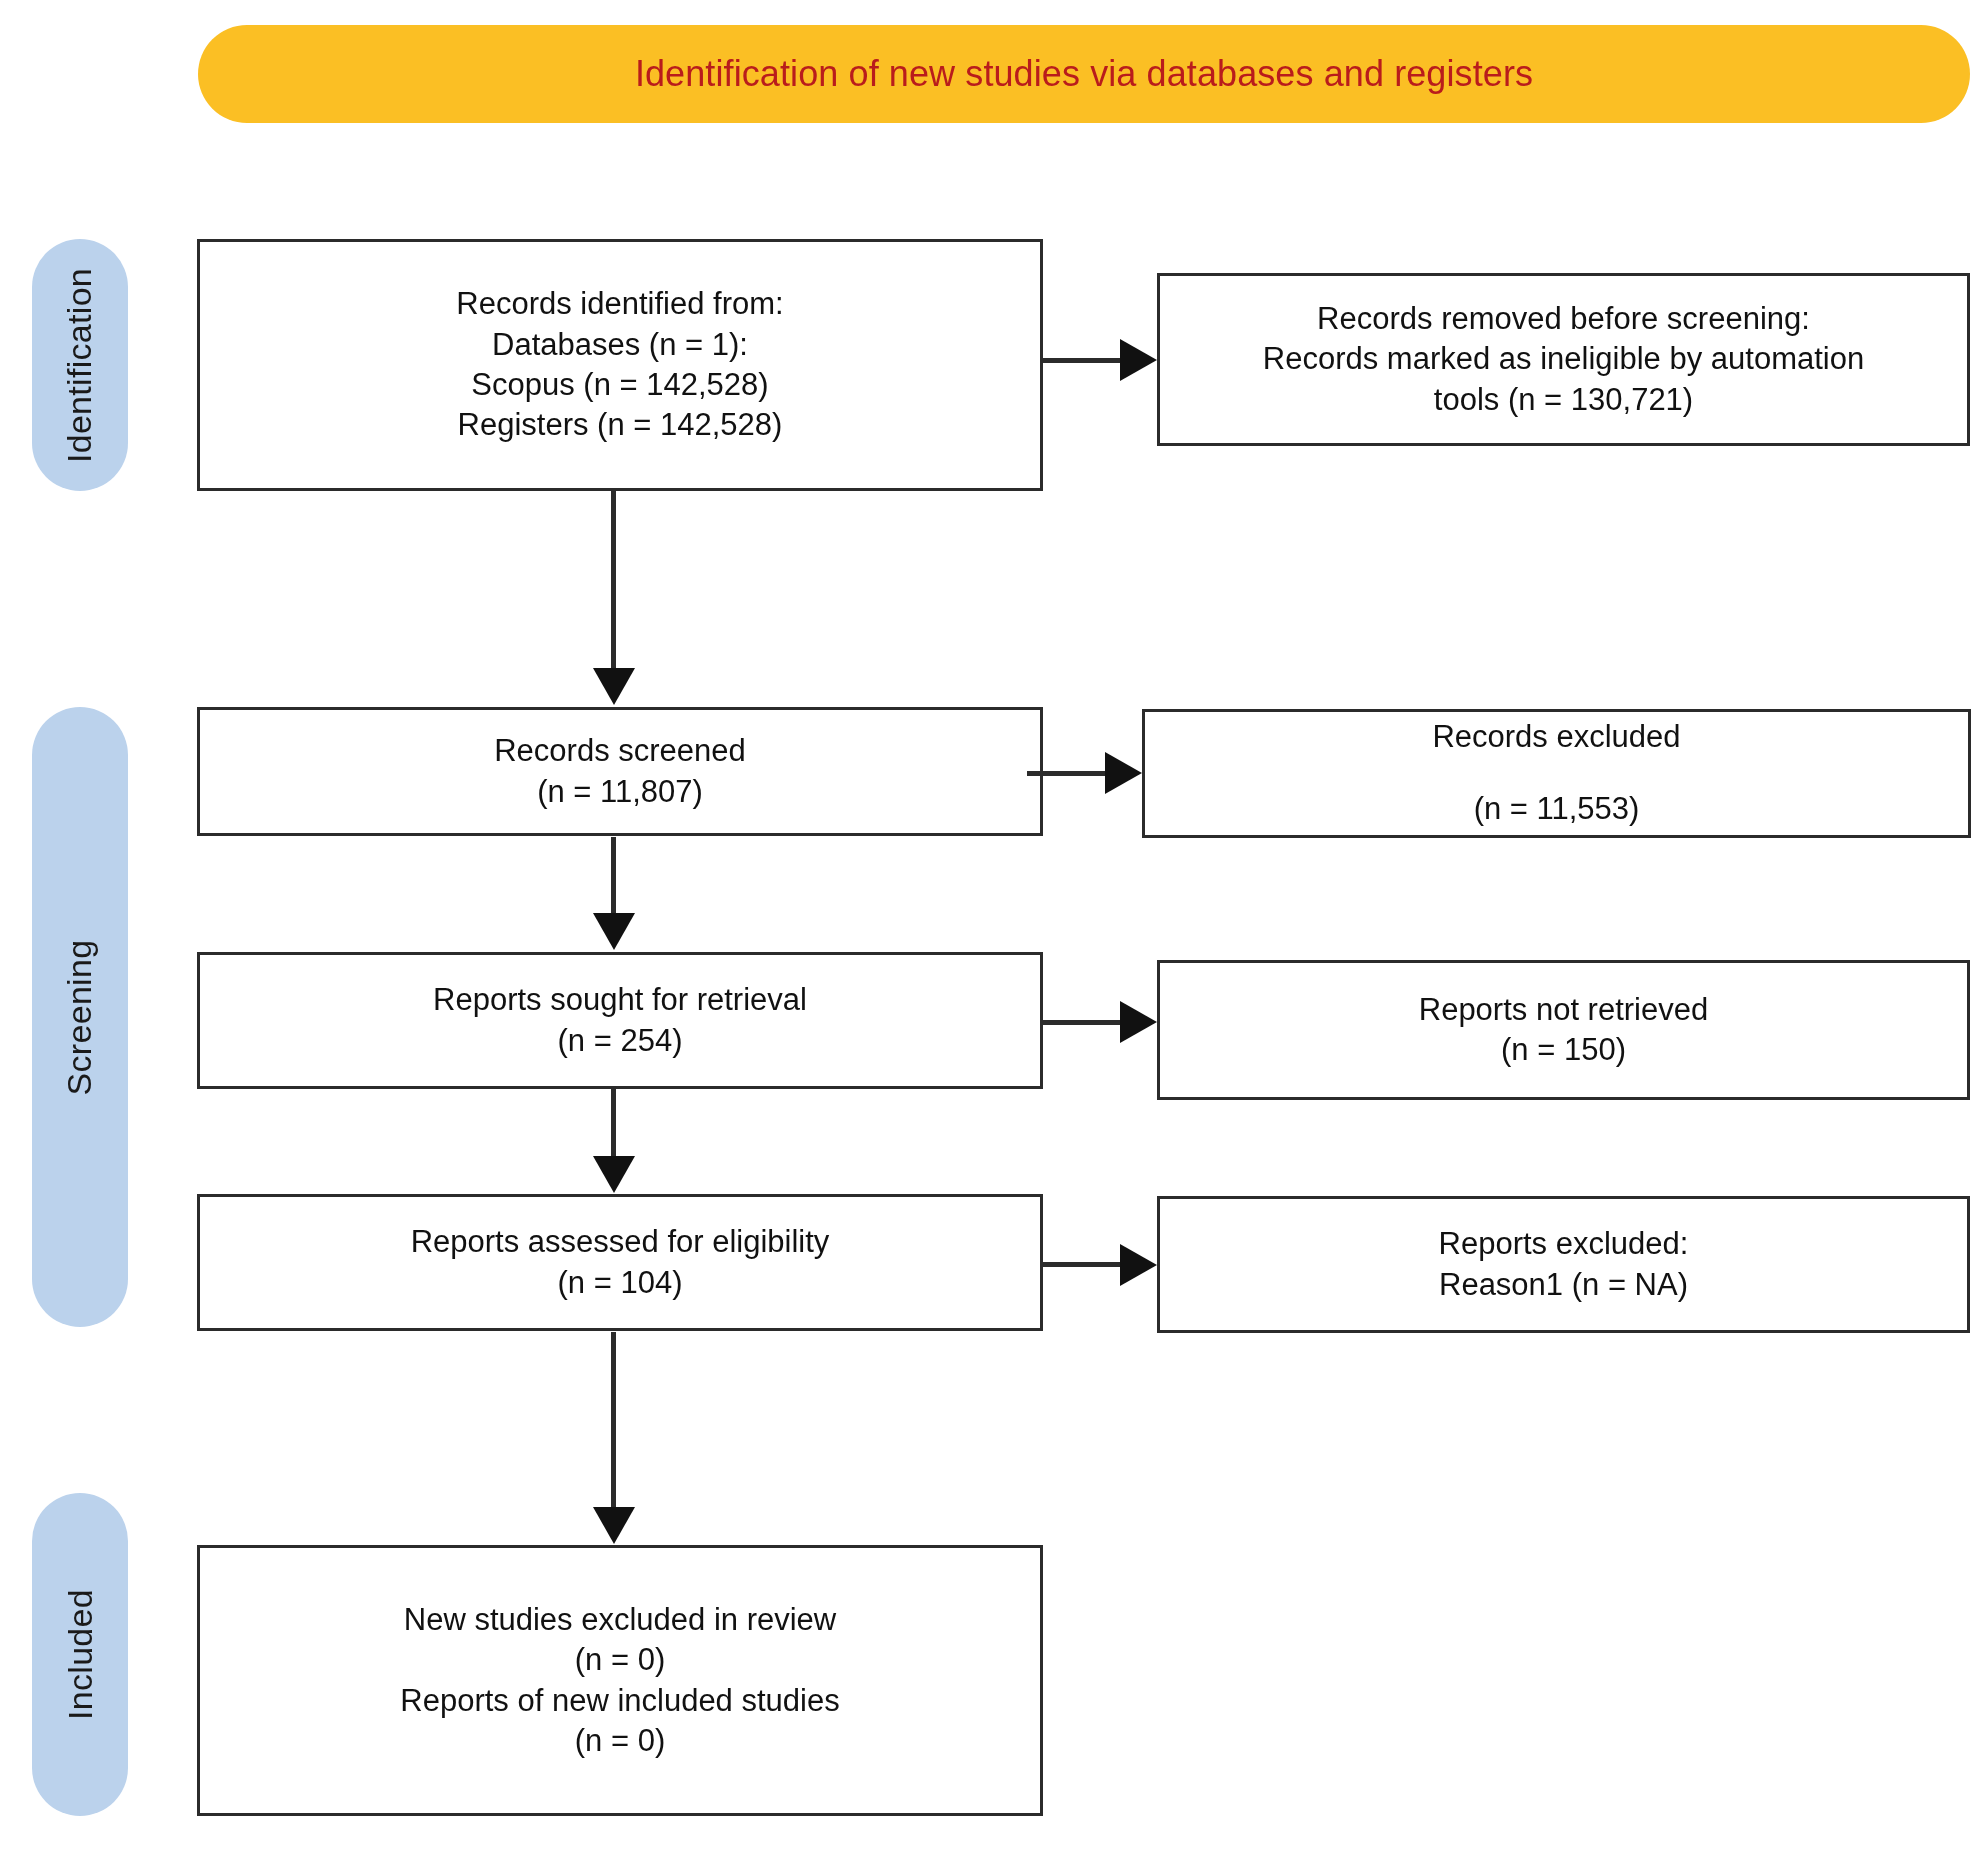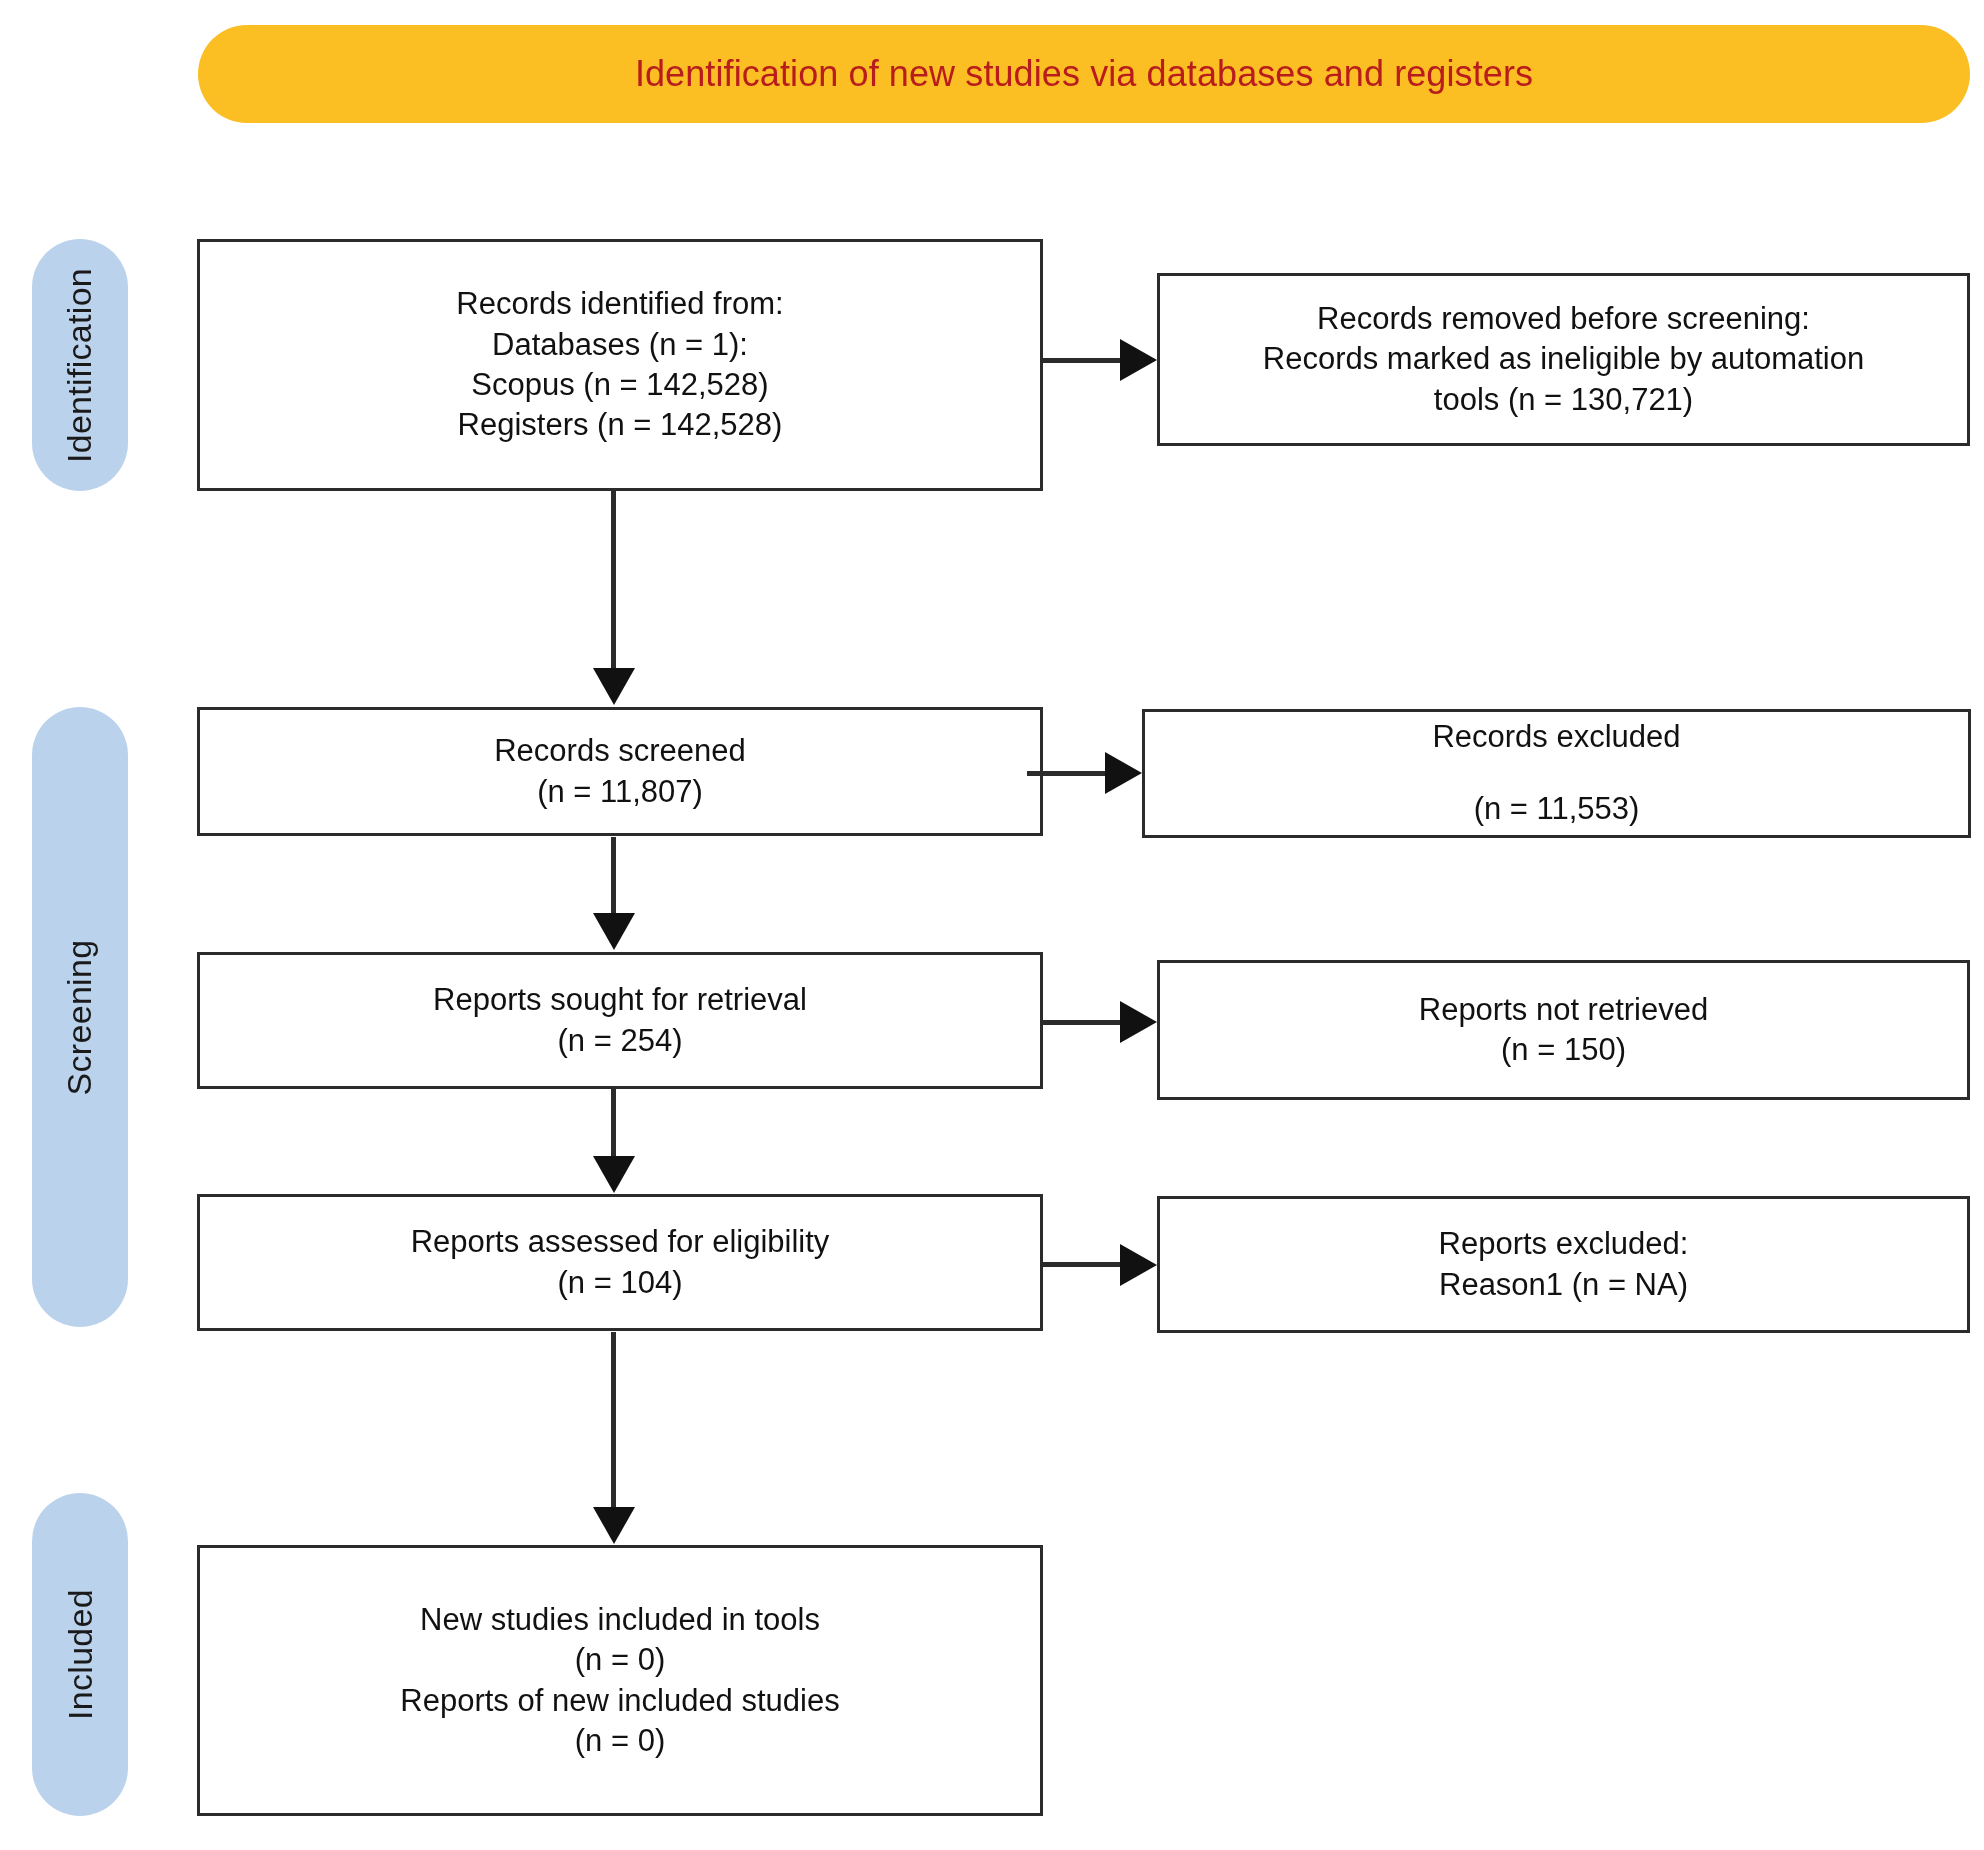--- a/index.html
+++ b/index.html
@@ -200,21 +200,21 @@
     <span class="line">Reports assessed for eligibility</span>
     <span class="line">(n = 104)</span>
   </div>
 
   <div class="flow-box" id="box-repexcluded">
     <span class="line">Reports excluded:</span>
     <span class="line">Reason1 (n = NA)</span>
   </div>
 
   <div class="flow-box" id="box-included">
-    <span class="line">New studies included in tools</span>
+    <span class="line">New studies excluded in review</span>
     <span class="line">(n = 0)</span>
     <span class="line">Reports of new included studies</span>
     <span class="line">(n = 0)</span>
   </div>
 
   <div class="conn-h" id="h1"></div>
   <div class="arrow-right" id="a1"></div>
 
   <div class="conn-h" id="h2"></div>
   <div class="arrow-right" id="a2"></div>

